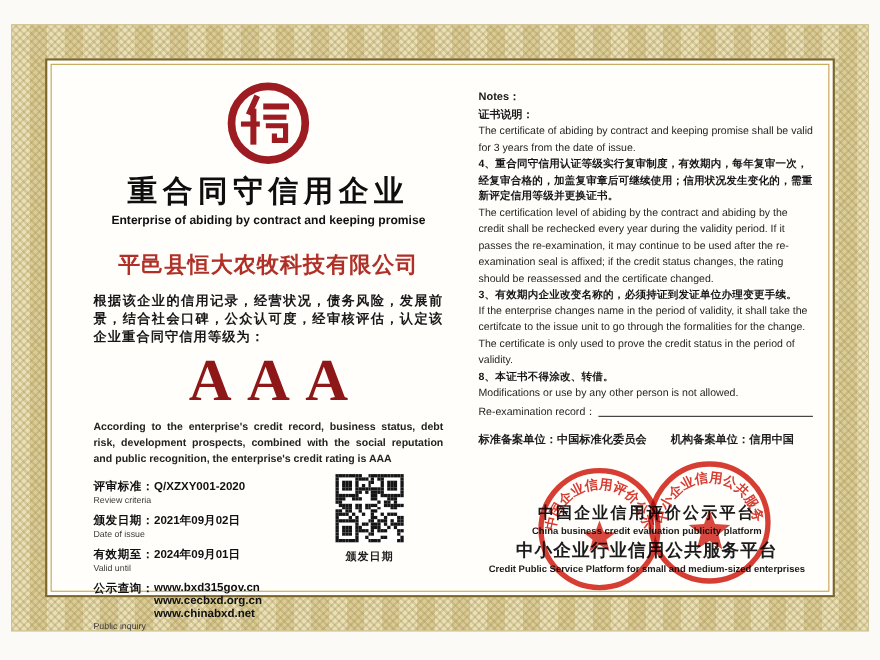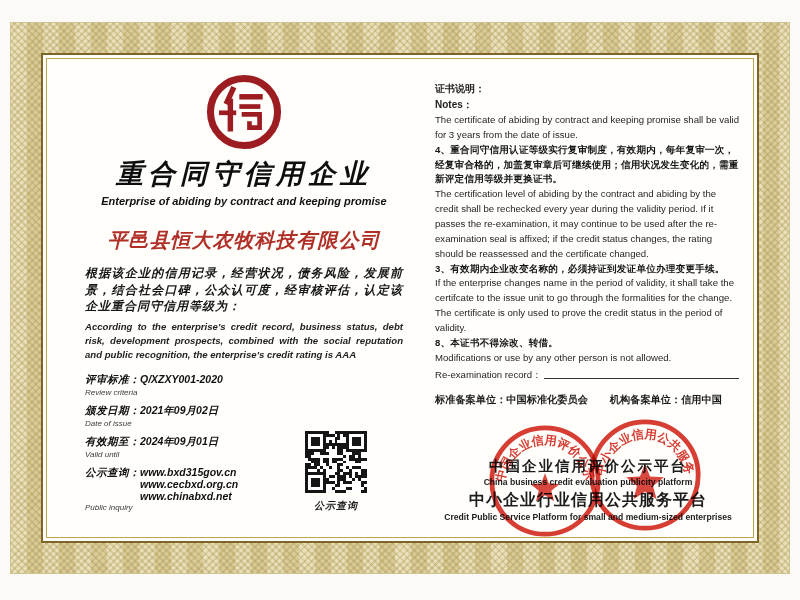--- a/index.html
+++ b/index.html
@@ -15,21 +15,21 @@
       #ddd2a2; }
   .cert-inner { position:absolute; inset:30px; background:#fffefb;
     border:2px solid #7d6527; }
   .cert-inner::before { content:''; position:absolute; inset:3px;
     border:1px solid #c2a34e; pointer-events:none; }
 
   .content { position:absolute; inset:0; padding:14px 16px 8px 42px;
     display:flex; gap:20px; }
 
   
-  .col-left { width:318px; text-align:center; position:relative; flex:none;font-style:italic; }
+  .col-left { width:318px; text-align:center; position:relative; flex:none; }
   .logo { width:78px; height:78px; margin:4px auto 0; display:block; }
   .title { font-size:27px; font-weight:bold; letter-spacing:5px; color:#0e0e0e; margin-top:5px; white-space:nowrap; }
   .subtitle { font-size:11px; font-weight:bold; color:#111; margin-top:3px; }
   .certno { font-size:11px; font-weight:bold; margin-top:8px; }
   .certno .num { font-family:"Liberation Serif", serif; }
   .company { font-size:20px; font-weight:bold; color:#b03028; letter-spacing:1px; margin-top:20px; white-space:nowrap; }
   .statement-zh { font-size:12px; font-weight:bold; line-height:1.38; text-align:justify;
     letter-spacing:1px; margin-top:11px; color:#171717; }
   .rating { font-family:"Liberation Serif", serif; font-weight:bold; font-size:54px;
     color:#8e1717; letter-spacing:14px; padding-left:14px; margin-top:0px; line-height:1.15; }
@@ -77,20 +77,21 @@
           <rect x="29" y="33" width="7" height="42" fill="#9c1c21"></rect>
           <rect x="18" y="48" width="22" height="6" fill="#9c1c21"></rect>
           <rect x="44" y="27" width="30" height="7" fill="#9c1c21"></rect>
           <rect x="44" y="40" width="27" height="6" fill="#9c1c21"></rect>
           <path d="M47 53 h23 v17 h-13 v-8" stroke="#9c1c21" stroke-width="6" fill="none"></path>
         </svg>
         <div class="title">重合同守信用企业</div>
         <div class="subtitle">Enterprise of abiding by contract and keeping promise</div>
         <div class="company">平邑县恒大农牧科技有限公司</div>
         <div class="statement-zh">根据该企业的信用记录，经营状况，债务风险，发展前景，结合社会口碑，公众认可度，经审核评估，认定该企业重合同守信用等级为：</div>
+        <div class="rating">AAA</div>
         <div class="statement-en">According to the enterprise's credit record, business status, debt risk, development prospects, combined with the social reputation and public recognition, the enterprise's credit rating is AAA</div>
 
         <div class="meta">
           <div>
             <div class="meta-line"><span class="lab">评审标准：</span><span>Q/XZXY001-2020</span></div>
             <div class="meta-en">Review criteria</div>
           </div>
           <div>
             <div class="meta-line"><span class="lab">颁发日期：</span><span>2021年09月02日</span></div>
             <div class="meta-en">Date of issue</div>
@@ -347,27 +348,27 @@
               <i style="grid-area:21/5"></i>
               <i style="grid-area:21/6"></i>
               <i style="grid-area:21/7"></i>
               <i style="grid-area:21/11"></i>
               <i style="grid-area:21/12"></i>
               <i style="grid-area:21/13"></i>
               <i style="grid-area:21/14"></i>
               <i style="grid-area:21/20"></i>
               <i style="grid-area:21/21"></i>
             </div>
-          <div class="qr-caption">公示查询</div>
+          <div class="qr-caption">颁发日期</div>
         </div>
       </div>
 
       <div class="col-right">
+        <div class="notes-title">Notes：</div>
         <div class="notes-title">证书说明：</div>
-        <div class="notes-title">Notes：</div>
 
         <div>
           <div class="note-en">The certificate of abiding by contract and keeping promise shall be valid for 3 years from the date of issue.</div>
         </div>
         <div>
           <div class="note-zh">4、重合同守信用认证等级实行复审制度，有效期内，每年复审一次，经复审合格的，加盖复审章后可继续使用；信用状况发生变化的，需重新评定信用等级并更换证书。</div>
           <div class="note-en">The certification level of abiding by the contract and abiding by the credit shall be rechecked every year during the validity period. If it passes the re-examination, it may continue to be used after the re-examination seal is affixed; if the credit status changes, the rating should be reassessed and the certificate changed.</div>
         </div>
         <div>
           <div class="note-zh">3、有效期内企业改变名称的，必须持证到发证单位办理变更手续。</div>

